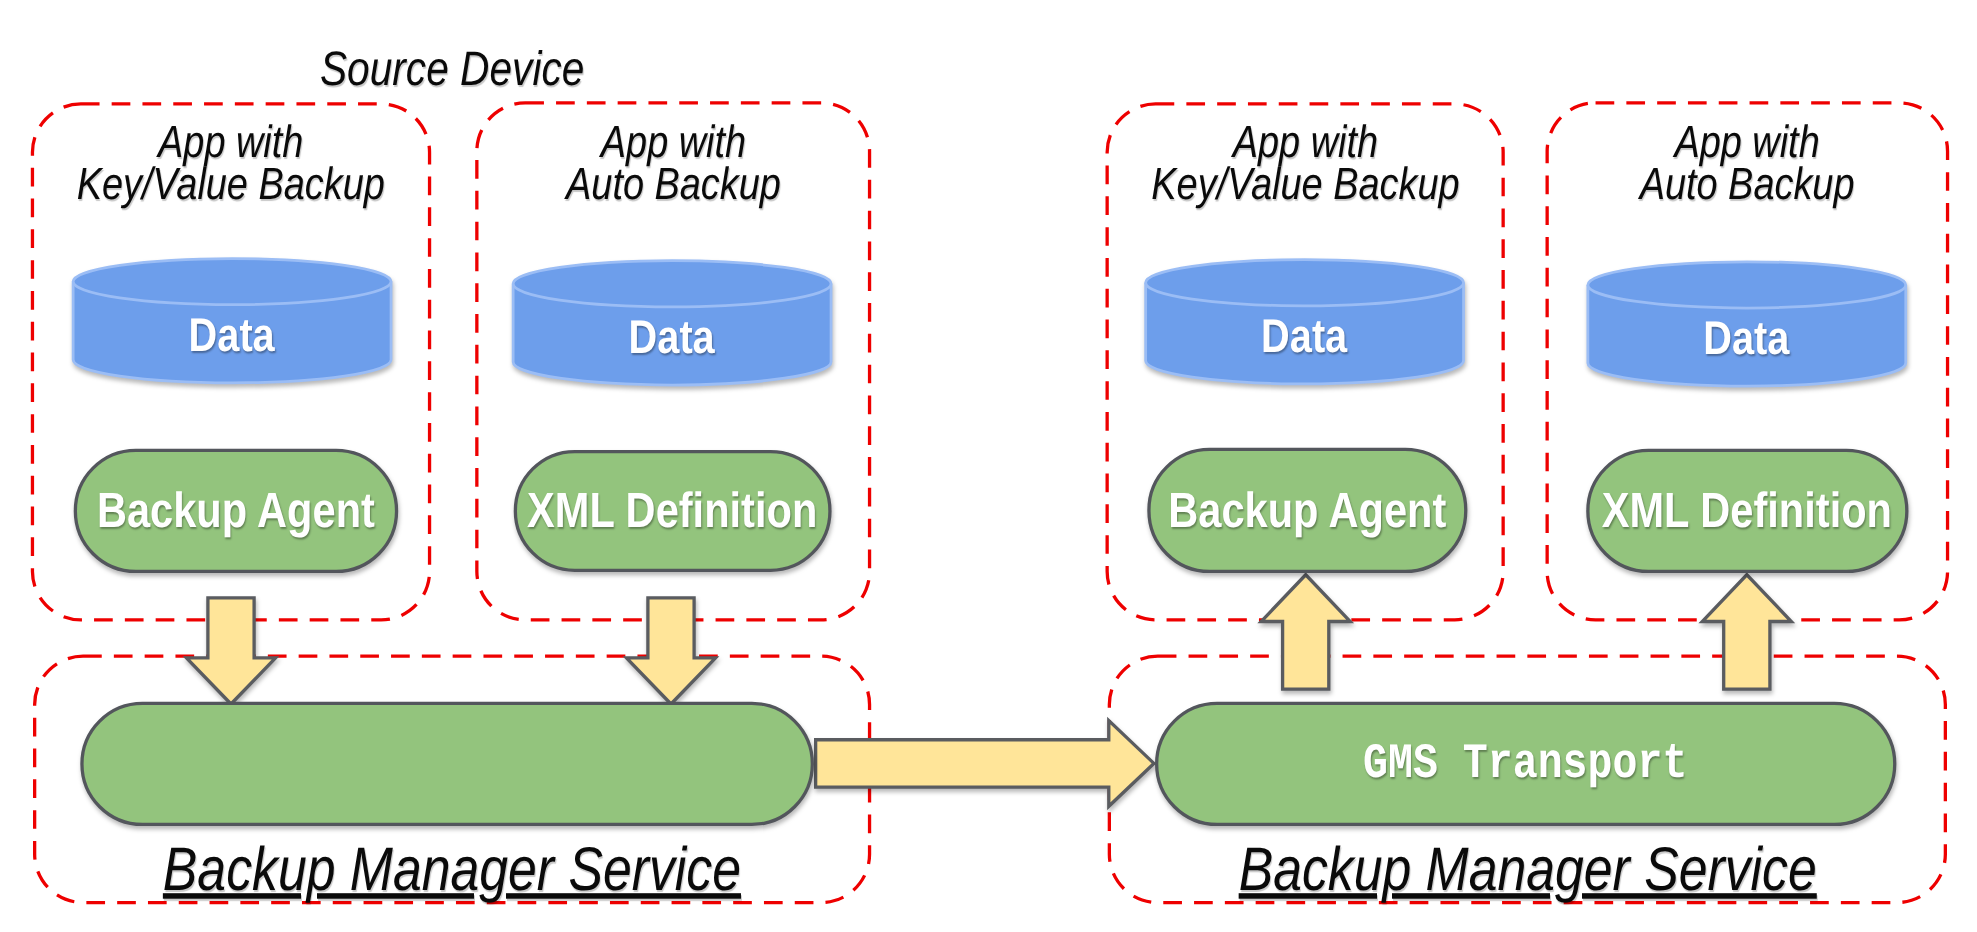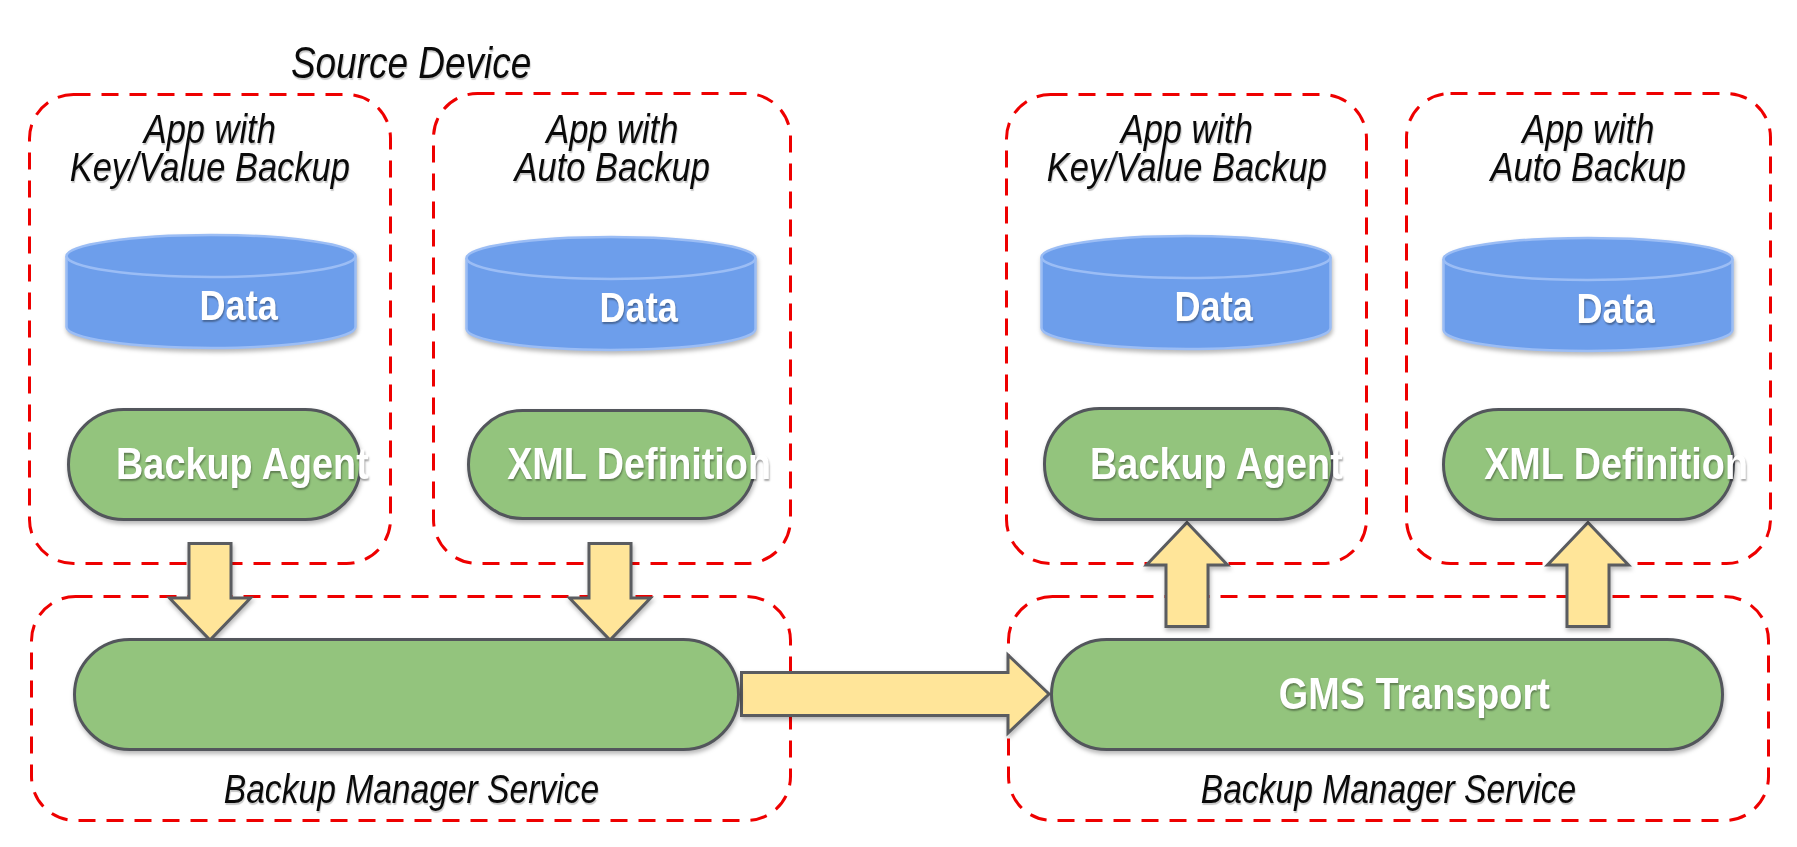--- a/index.html
+++ b/index.html
@@ -11,23 +11,23 @@
   .pill{fill:#93c47d;stroke:#53565c;stroke-width:3;}
   .arrow{fill:#ffe599;stroke:#5a5c60;stroke-width:3;stroke-linejoin:miter;}
   .cyl path,.cyl ellipse{fill:#6d9eeb;stroke:#9bbdf5;stroke-width:2.5;}
   .shadow{filter:drop-shadow(1px 3px 2px rgba(0,0,0,0.28));}
 
   .t{position:absolute;display:flex;align-items:center;justify-content:center;color:#0a0a0a;}
   .narrow{display:inline-block;transform:scaleX(0.84);transform-origin:50% 50%;white-space:nowrap;}
   .device-title{font-size:44px;font-style:italic;text-shadow:1px 2px 1px rgba(0,0,0,0.22);}
   .app-title{font-size:41px;font-style:italic;line-height:38px;text-align:center;
              text-shadow:1px 2px 1px rgba(0,0,0,0.22);align-items:center;}
-  .service-label{font-size:40px;font-style:italic;text-shadow:1px 2px 1px rgba(0,0,0,0.22);}
+  .service-label{font-size:56px;font-style:italic;text-shadow:1px 2px 1px rgba(0,0,0,0.22);text-decoration:underline;}
   .shape-label{font-weight:bold;color:#ffffff;font-size:45px;
-               text-shadow:1px 2px 2px rgba(0,0,0,0.35);padding-left:28px;}
+               text-shadow:1px 2px 2px rgba(0,0,0,0.35);}
   .data-label{font-size:43px;}
 </style>
 </head>
 <body>
 
 <div class="stage">
 
   <svg class="shapes" width="1797" height="847" viewBox="0 0 1797 847">
 
     <rect class="dashed" x="29.5" y="94.5" width="361" height="469" rx="44"></rect>
@@ -118,21 +118,21 @@
   <div class="t shape-label" style="left:467px;top:409px;width:289px;height:110px;">
     <span class="narrow">XML Definition</span>
   </div>
   <div class="t shape-label" style="left:1043px;top:407px;width:291px;height:113px;">
     <span class="narrow">Backup Agent</span>
   </div>
   <div class="t shape-label" style="left:1442px;top:408px;width:293px;height:112px;">
     <span class="narrow">XML Definition</span>
   </div>
 
-  <div class="t shape-label" style="left:1050px;top:638px;width:673px;height:112px;">
+  <div class="t shape-label" style="left:1050px;top:638px;width:673px;height:112px;font-family:Liberation Mono, monospace;">
     <span class="narrow">GMS Transport</span>
   </div>
 
   <div class="t service-label" style="left:30px;top:766px;width:762px;height:46px;">
     <span class="narrow">Backup Manager Service</span>
   </div>
   <div class="t service-label" style="left:1007px;top:766px;width:763px;height:46px;">
     <span class="narrow">Backup Manager Service</span>
   </div>
 

